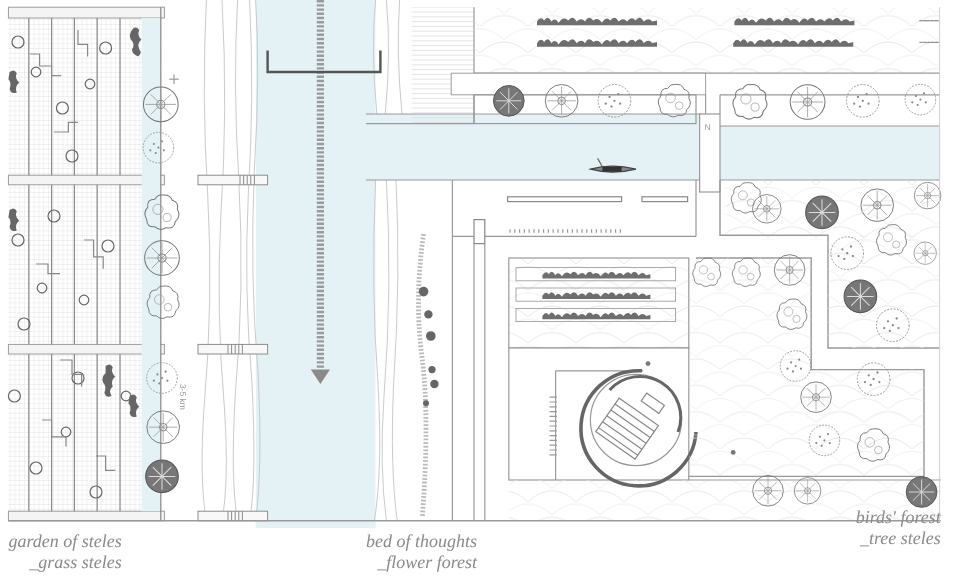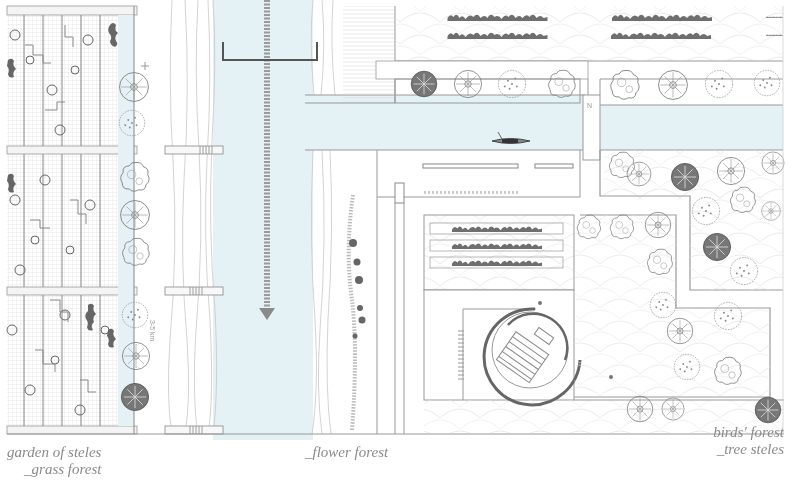--- a/index.html
+++ b/index.html
@@ -325,21 +325,22 @@
     <use href="#tree3" x="752" y="394" width="32" height="32"></use>
     <circle cx="611" cy="377" r="2" fill="#777"></circle>
   </g>
 
   <line x1="7" y1="434" x2="784" y2="434" stroke="#9a9a9a" stroke-width="1.2"></line>
   <line x1="783" y1="6" x2="783" y2="434" stroke="#cfcfcf" stroke-width="0.8"></line>
 </svg>
 
 <div class="caption cap-left">
   <span>garden of steles</span>
-  <span>_grass forest</span>
+  <span>_grass steles</span>
 </div>
 <div class="caption cap-mid">
+  <span>bed of thoughts</span>
   <span>_flower forest</span>
 </div>
 <div class="caption cap-right">
   <span>birds' forest</span>
   <span>_tree steles</span>
 </div>
 
 </body></html>

